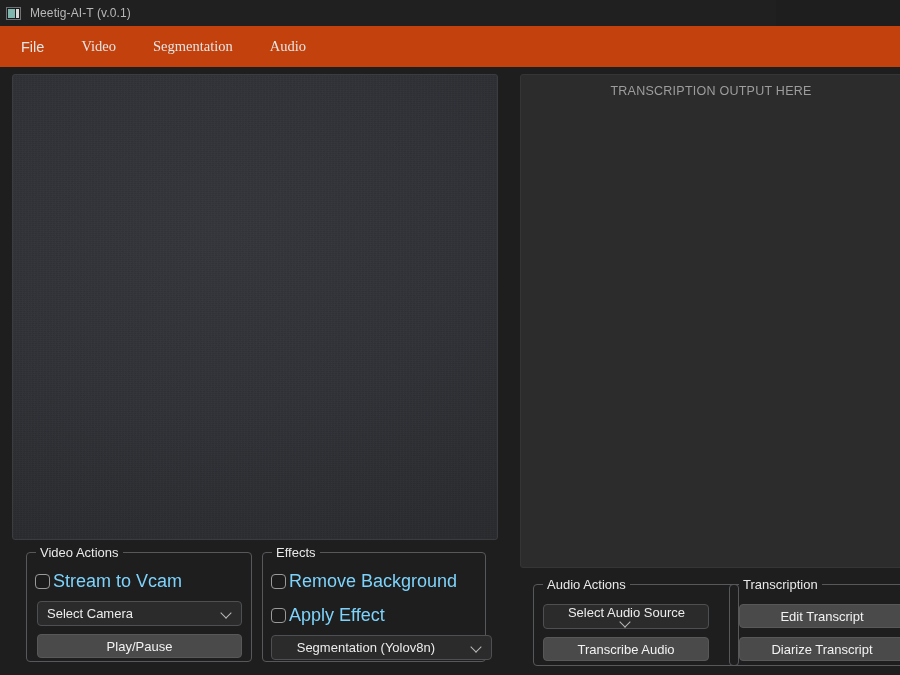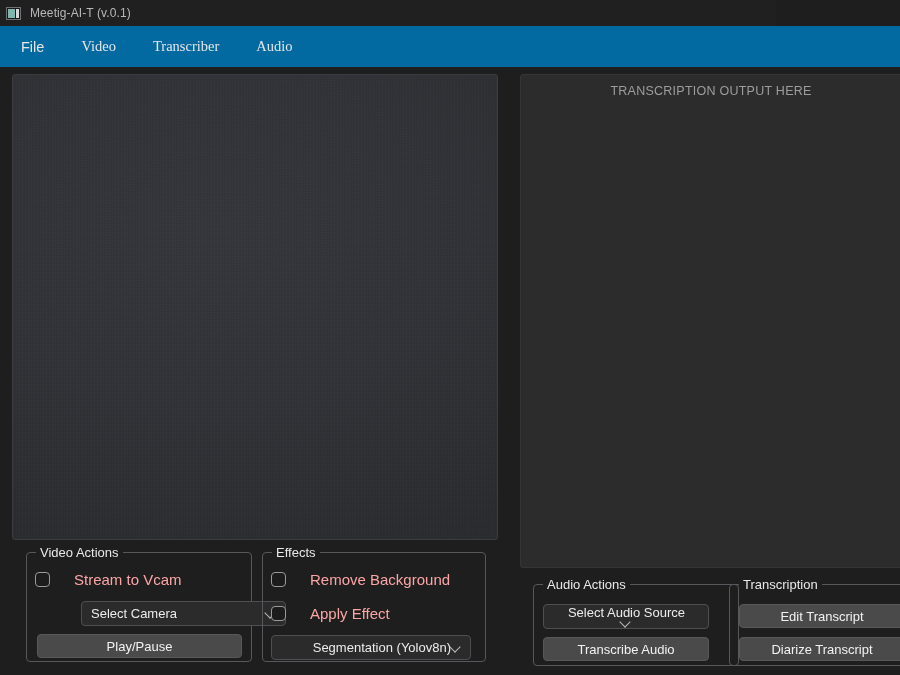--- a/index.html
+++ b/index.html
@@ -55,21 +55,21 @@
     color: #b8b8b8;
     letter-spacing: 0.1px;
     white-space: nowrap;
   }
 
   
   .menubar {
     position: absolute;
     left: 0; top: 26px;
     width: 900px; height: 41px;
-    background: #0369a1;
+    background: #c2410c;
     display: flex;
     align-items: center;
     padding-left: 11px;
   }
   .menu-item {
     font-size: 14.5px;
     color: #e6e6e6;
     padding: 3px 10px;
     white-space: nowrap;
     cursor: default;
@@ -140,23 +140,23 @@
     align-items: center;
   }
   .checkbox {
     width: 15px; height: 15px;
     border: 1px solid #9a9a9a;
     border-radius: 4px;
     background: #1c1c1c;
     flex: 0 0 auto;
   }
   .checkrow .label {
-    font-size: 15px;
-    color: #fca5a5;
-    margin-left: 24px;
+    font-size: 18px;
+    color: #7dd3fc;
+    margin-left: 3px;
     white-space: nowrap;
   }
 
   .combo {
     position: absolute;
     background: #2b2b2b;
     border: 1px solid #4d4f53;
     border-radius: 4px;
     display: flex;
     align-items: center;
@@ -206,60 +206,60 @@
     <span class="app-icon">
       <span class="pane-a"></span>
         <span class="pane-b"></span>
     </span>
     <span class="title-text">Meetig-AI-T (v.0.1)</span>
   </div>
 
   <div class="menubar">
     <div class="menu-item">File</div>
     <div class="menu-item">Video</div>
-    <div class="menu-item">Transcriber</div>
+    <div class="menu-item">Segmentation</div>
     <div class="menu-item">Audio</div>
   </div>
 
   <div class="video-preview"></div>
 
   <div class="transcript-output">
     <div class="transcript-placeholder">TRANSCRIPTION OUTPUT HERE</div>
   </div>
 
   <div class="groupbox" style="left:26px; top:552px; width:226px; height:110px;">
     <span class="gb-title">Video Actions</span>
 
     <div class="checkrow" style="left:8px; top:18px;">
       <span class="checkbox"></span>
       <span class="label">Stream to Vcam</span>
     </div>
 
-    <div class="combo" style="left:10px; top:48px; width:205px; height:25px;margin-left:44px;">
+    <div class="combo" style="left:10px; top:48px; width:205px; height:25px;">
       <span class="combo-text">Select Camera</span>
       <span class="chev"></span>
     </div>
 
     <div class="btn" style="left:10px; top:81px; width:205px; height:24px;">Play/Pause</div>
   </div>
 
   <div class="groupbox" style="left:262px; top:552px; width:224px; height:110px;text-align:right;">
     <span class="gb-title">Effects</span>
 
     <div class="checkrow" style="left:8px; top:18px;">
       <span class="checkbox"></span>
       <span class="label">Remove Background</span>
     </div>
 
     <div class="checkrow" style="left:8px; top:52px;">
       <span class="checkbox"></span>
       <span class="label">Apply Effect</span>
     </div>
 
-    <div class="combo" style="left:8px; top:82px; width:200px; height:25px;">
+    <div class="combo" style="left:8px; top:82px; width:221px; height:25px;gap:37px;">
       <span class="combo-text">Segmentation (Yolov8n)</span>
       <span class="chev"></span>
     </div>
   </div>
 
   <div class="groupbox" style="left:533px; top:584px; width:206px; height:82px;">
     <span class="gb-title">Audio Actions</span>
 
     <div class="combo" style="left:9px; top:19px; width:166px; height:25px;flex-direction:column;">
       <span class="combo-text">Select Audio Source</span>

